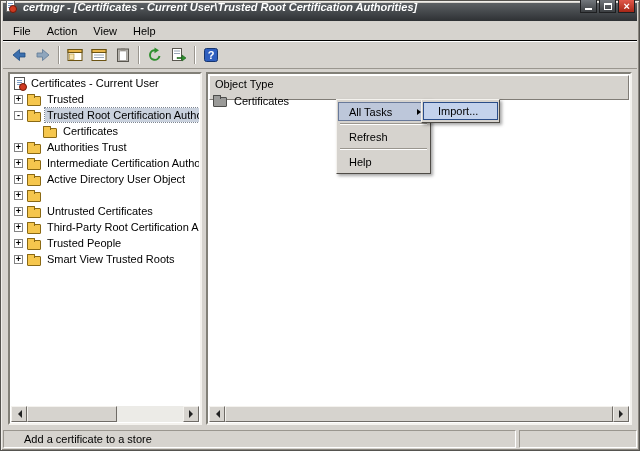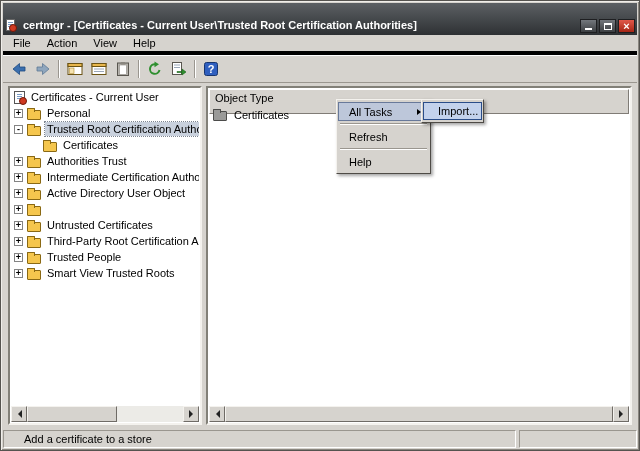--- a/index.html
+++ b/index.html
@@ -17,21 +17,21 @@
     background:#d6d3ce;
     border:1px solid #55534f;
     padding:2px;
     display:flex; flex-direction:column;
     box-shadow:inset 1px 1px 0 #f0eeea, inset -1px -1px 0 #8a867f;
   }
   
   .titlebar {
     height:18px; flex:0 0 18px;
     background:linear-gradient(to bottom,#5c6064,#2e3134);
-    display:flex; align-items:flex-start; padding:16px 2px;
+    display:flex; align-items:flex-end; padding:8px 2px;font-style:italic;
   }
   .title-icon { width:13px; height:13px; position:relative; flex:0 0 13px; }
   .doc-icon { position:absolute; left:1px; top:0; width:9px; height:12px; background:#fff; border:1px solid #666; }
   .doc-icon::before { content:""; position:absolute; left:1px; top:2px; width:5px; height:1px; background:#7a9cc6; box-shadow:0 2px 0 #7a9cc6, 0 4px 0 #7a9cc6; }
   .doc-icon::after { content:""; position:absolute; right:-3px; bottom:-2px; width:6px; height:6px; border-radius:50%; background:#cf3a22; border:1px solid #701808; }
   .title-text { color:#fff; font-weight:bold; margin-left:5px; flex:1; white-space:nowrap; overflow:hidden; }
   .win-btn {
     width:17px; height:14px; margin-left:2px; flex:0 0 17px;
     background:linear-gradient(#73777c,#3c3f42);
     border:1px solid #1e1f21;
@@ -39,21 +39,21 @@
     color:#fff;
   }
   .win-btn.close { background:linear-gradient(#e0584a,#a62616); }
   .glyph-min { width:7px; height:2px; background:#fff; margin-top:6px; }
   .glyph-max { width:8px; height:7px; border:1px solid #fff; border-top:2px solid #fff; }
   .glyph-close { font-size:11px; font-weight:bold; line-height:10px; }
   
   .menubar {
     height:20px; flex:0 0 20px;
     display:flex; align-items:center; padding-left:2px;
-    border-bottom:4px solid #000000;
+    border-bottom:1px solid #000000;
     box-shadow:0 1px 0 #ffffff;
   }
   .menu-item { padding:3px 8px; }
   
   .toolbar {
     height:28px; flex:0 0 28px;
     display:flex; align-items:center; padding:1px 4px;
     border-bottom:1px solid #9a968f;
     box-shadow:0 1px 0 #ffffff;
   }
@@ -128,21 +128,21 @@
     background:#d6d3ce;
     border:1px solid; border-color:#f4f2ee #4e4b46 #4e4b46 #f4f2ee;
     box-shadow:2px 2px 3px rgba(0,0,0,0.35);
     padding:2px 1px; z-index:20;
   }
   .ctx-item { height:19px; display:flex; align-items:center; padding:0 6px 0 10px; position:relative; border:1px solid transparent; }
   .ctx-item.hl { background:#bdc7da; border:1px solid #68799a; }
   .ctx-sep { height:2px; margin:2px 2px; border-top:1px solid #9a968f; border-bottom:1px solid #ffffff; }
   .sub-arrow { position:absolute; right:4px; width:0; height:0; border:3px solid transparent; border-left:4px solid #000; }
   .submenu {
-    position:absolute; left:421px; top:99px; width:63px;
+    position:absolute; left:421px; top:99px; width:79px;
     background:#d6d3ce;
     border:1px solid; border-color:#f4f2ee #4e4b46 #4e4b46 #f4f2ee;
     box-shadow:2px 2px 3px rgba(0,0,0,0.35);
     padding:2px 1px; z-index:21;
   }
   .sub-item { height:18px; display:flex; align-items:center; padding:0 6px 0 14px; border:1px solid transparent; }
   .sub-item.hl { background:#c3d2ec; border:1px solid #2a4d89; }
 </style>
 </head>
 <body>
@@ -240,21 +240,21 @@
               <span class="cert-root"></span>
             </span>
           <span class="tree-label">Certificates - Current User</span>
         </div>
 
         <div class="tree-row" style="padding-left:3px">
           <span class="expand-box">+</span>
           <span class="icon-cell">
               <span class="folder"></span>
             </span>
-          <span class="tree-label">Personal</span>
+          <span class="tree-label">Trusted</span>
         </div>
 
         <div class="tree-row" style="padding-left:3px">
           <span class="expand-box">-</span>
           <span class="icon-cell">
               <span class="folder"></span>
             </span>
           <span class="tree-label sel">Trusted Root Certification Autho</span>
         </div>
 

